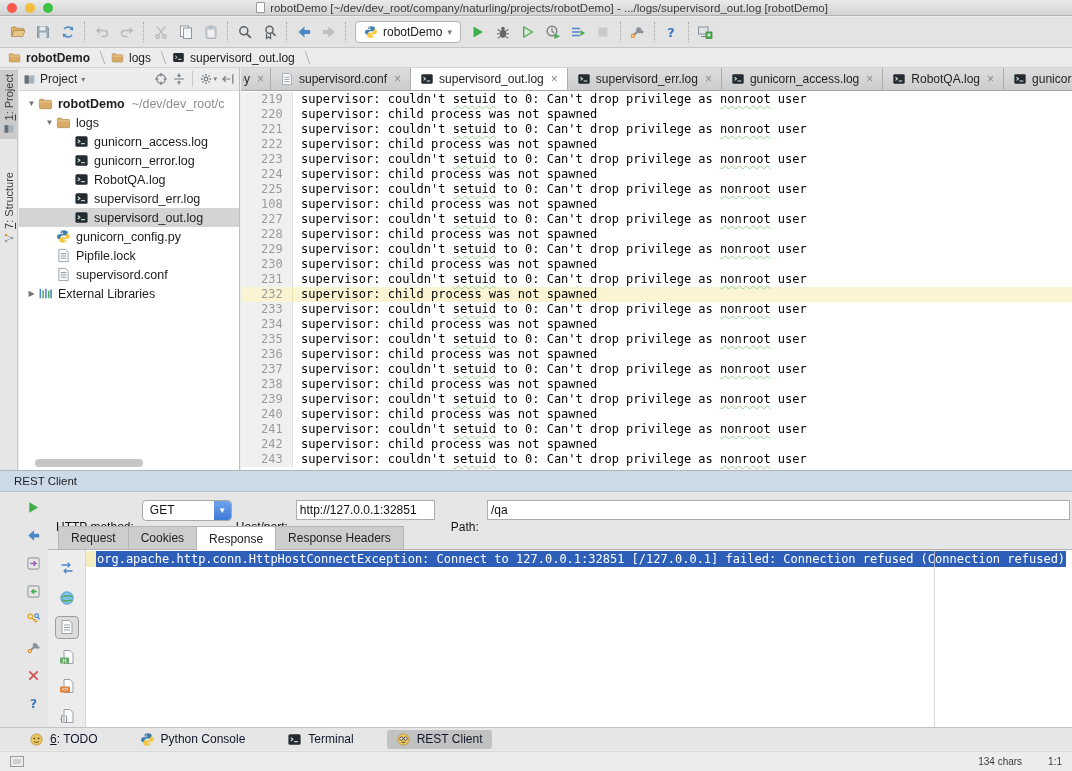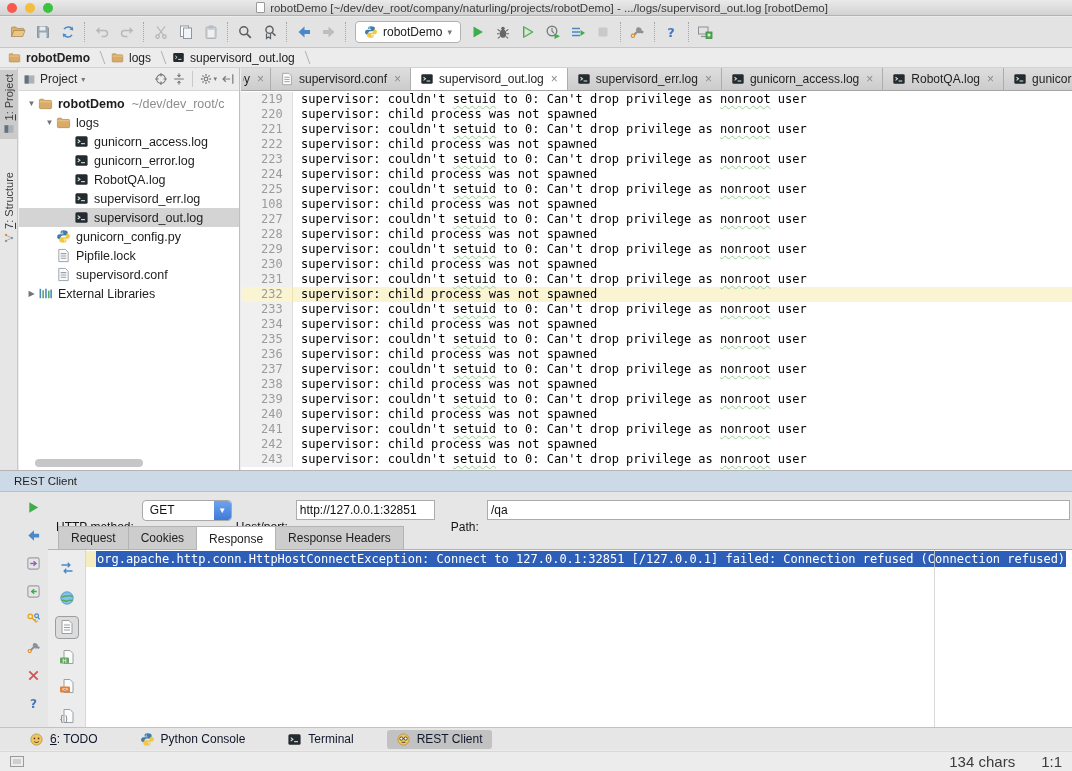--- a/index.html
+++ b/index.html
@@ -106,21 +106,21 @@
   .respline { position:absolute; left:10px; top:1px; height:16px; display:flex; align-items:center; }
   .respsel { background:#2e5fb8; color:#fff; white-space:pre; padding:0 1px; }
   .marginline { position:absolute; left:848px; top:0; bottom:0; width:1px; background:#cfcfcf; z-index:3; opacity:.8; }
 
   
   .bottombar { position:absolute; left:0; top:727px; right:0; height:23px; background:#e6e6e6; border-top:1px solid #c2c2c2;
     display:flex; align-items:center; padding-left:20px; gap:24px; }
   .bbitem { display:flex; align-items:center; gap:6px; color:#0f172a; padding:2px 9px; border-radius:3px; }
   .bbitem.active { background:#c2c2c2; }
   .statusbar { position:absolute; left:0; top:751px; right:0; height:20px; background:#ececec; border-top:1px solid #d8d8d8;
-    display:flex; align-items:center; padding:0 10px; font-size:15px; color:#3c3c3c; }
+    display:flex; align-items:center; padding:0 10px; font-size:10px; color:#3c3c3c; }
   .sq { width:14px; height:11px; border:1px solid #9a9a9a; background:#cfcfcf; box-shadow:inset 0 0 0 2px #ececec; }
   .statusbar .grow { flex:1; }
   .statusbar .chars { margin-right:26px; }
 </style>
 </head>
 <body>
 
 <div class="titlebar">
   <div class="traffic">
     <span class="light" id="tl-red" style="background: rgb(247, 89, 78);"></span>

